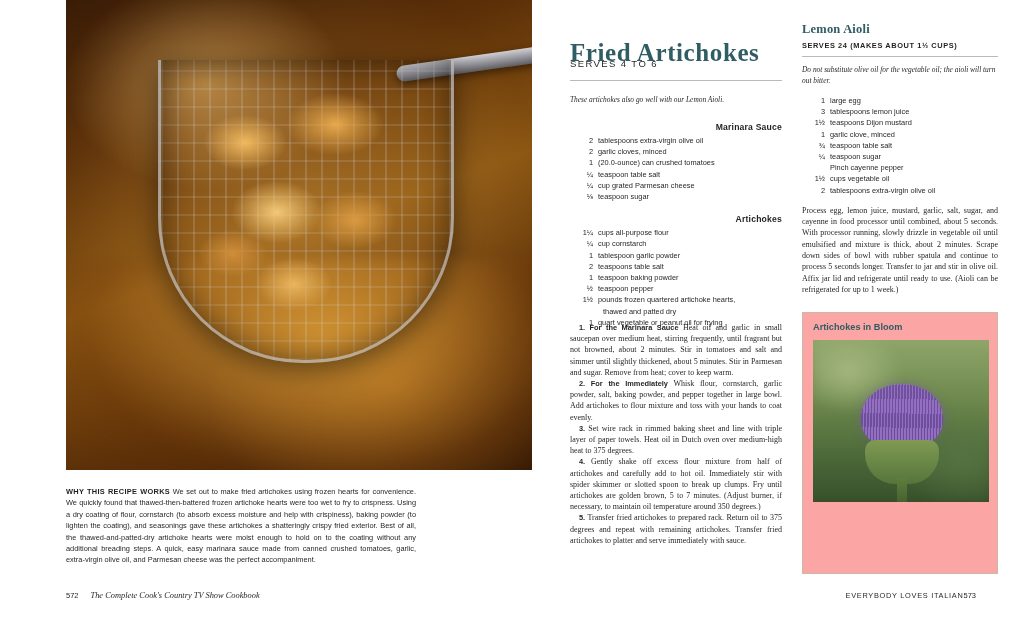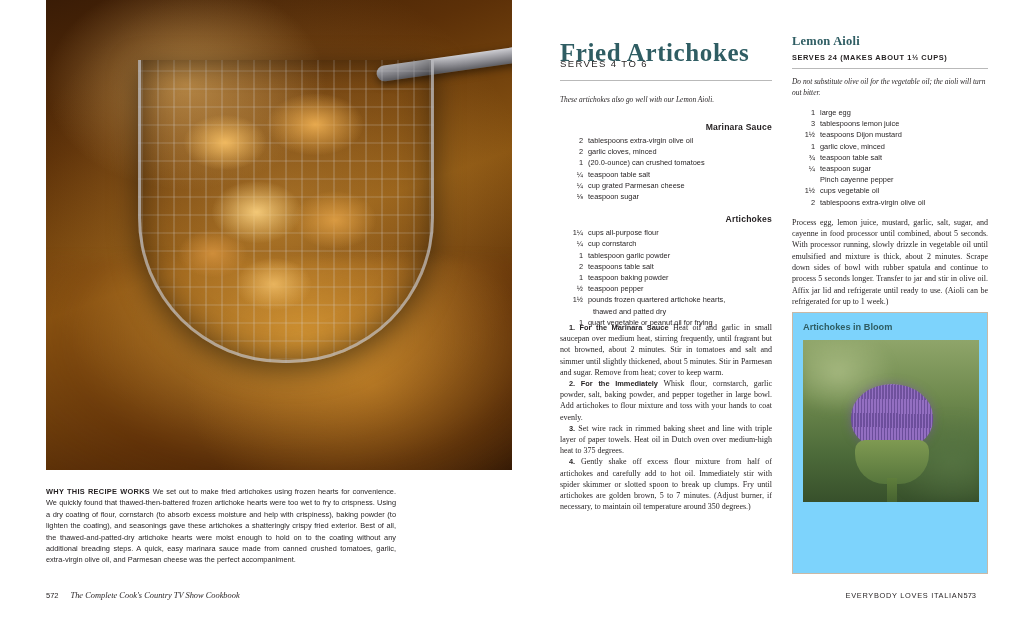--- a/index.html
+++ b/index.html
@@ -19,20 +19,21 @@
     width: 1024px;
     height: 626px;
     display: flex;
   }
   
   .page-left {
     position: relative;
     width: 512px;
     height: 626px;
     box-sizing: border-box;
+    margin-left: 20px;
   }
   .photo {
     position: absolute;
     left: 46px;
     top: 0;
     width: 466px;
     height: 470px;
     overflow: hidden;
     background: #2a1505;
   }
@@ -241,21 +242,20 @@
     left: 280px;
     top: 22px;
     width: 196px;
   }
   .side-title {
     font-family: "Liberation Serif", serif;
     font-size: 12.5px;
     font-weight: bold;
     color: #2f5d63;
     letter-spacing: 0.2px;
-    margin-top: 12px;
   }
   .side-serves {
     font-size: 7.4px;
     font-weight: bold;
     letter-spacing: 0.6px;
     margin-top: 4px;
   }
   .side-rule {
     width: 100%;
     height: 1px;
@@ -278,21 +278,21 @@
   }
   .sidebar-box {
     position: absolute;
     left: 280px;
     top: 312px;
     width: 196px;
     height: 262px;
     border: 1px solid #c9b9a6;
     box-sizing: border-box;
     padding: 9px 10px 10px 10px;
-    background: #7dd3fc;
+    background: #fca5a5;
   }
   .sidebar-title {
     font-size: 9.2px;
     font-weight: bold;
     color: #2f5d63;
     margin-bottom: 5px;
   }
   .sidebar-text {
     font-size: 7.3px;
     line-height: 10.6px;
@@ -473,20 +473,24 @@
         <span>Whisk flour, cornstarch, garlic powder, salt, baking powder, and pepper together in large bowl. Add artichokes to flour mixture and toss with your hands to coat evenly.</span>
       </p>
       <p>
         <span class="stepnum">3.</span>
         <span>Set wire rack in rimmed baking sheet and line with triple layer of paper towels. Heat oil in Dutch oven over medium-high heat to 375 degrees.</span>
       </p>
       <p>
         <span class="stepnum">4.</span>
         <span>Gently shake off excess flour mixture from half of artichokes and carefully add to hot oil. Immediately stir with spider skimmer or slotted spoon to break up clumps. Fry until artichokes are golden brown, 5 to 7 minutes. (Adjust burner, if necessary, to maintain oil temperature around 350 degrees.)</span>
       </p>
+      <p>
+        <span class="stepnum">5.</span>
+        <span>Transfer fried artichokes to prepared rack. Return oil to 375 degrees and repeat with remaining artichokes. Transfer fried artichokes to platter and serve immediately with sauce.</span>
+      </p>
     </div>
 
     <div class="col-right">
       <div class="side-title">Lemon Aioli</div>
       <div class="side-serves">SERVES 24 (MAKES ABOUT 1½ CUPS)</div>
       <div class="side-rule"></div>
       <div class="side-headnote">Do not substitute olive oil for the vegetable oil; the aioli will turn out bitter.</div>
       <ul class="ing-list">
         <li class="ing-row">
           <span class="ing-amt">1</span>

